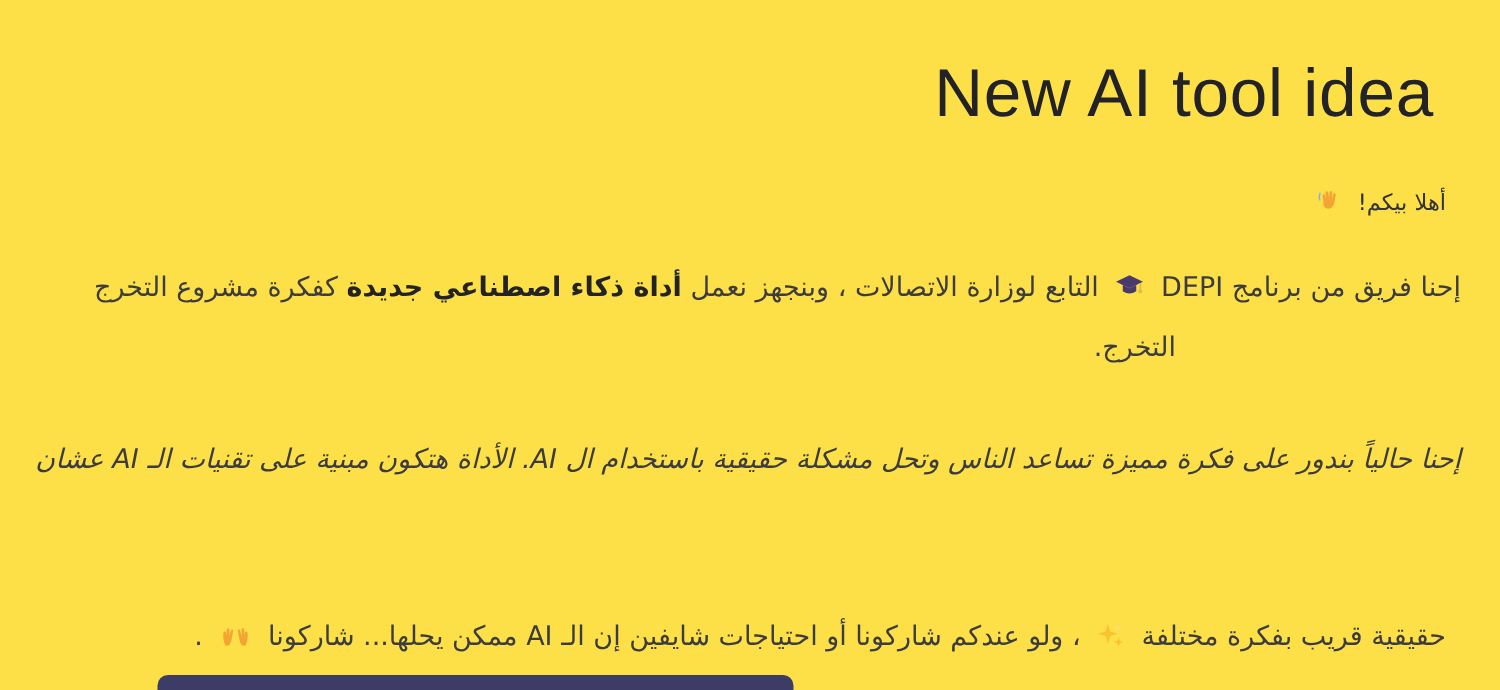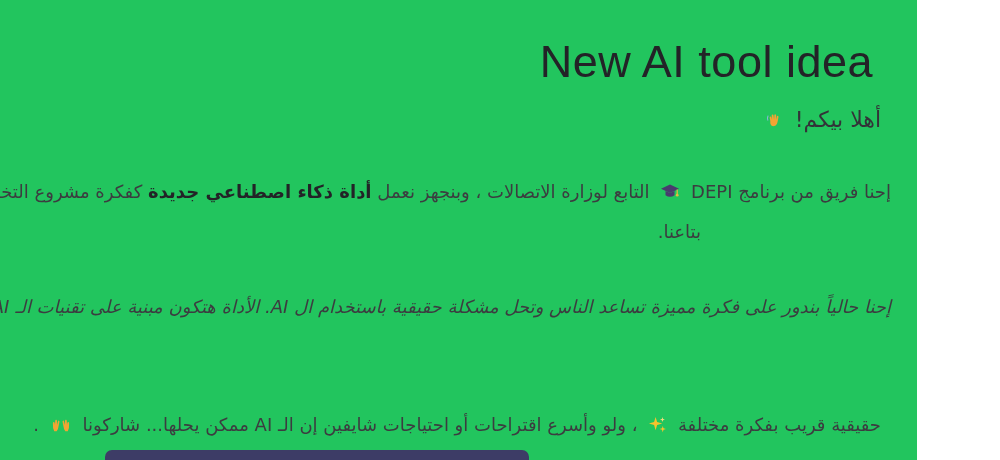--- a/index.html
+++ b/index.html
@@ -1,31 +1,31 @@
 <!DOCTYPE html>
 <html><head>
 <meta charset="utf-8">
 <style>
   html,body{margin:0;padding:0;background:#ffffff;}
   .screen{
-    position:relative;width:917px;height:460px;overflow:hidden;
-    background:#22c55e;
+    position:relative;width:1000px;height:460px;overflow:hidden;
+    background:#fde047;
     font-family:"DejaVu Sans","Liberation Sans",sans-serif;
     color:#3c3c40;
   }
   .title{
     position:absolute;top:36px;right:44px;margin:0;
     font-family:"Liberation Sans","DejaVu Sans",sans-serif;
     font-weight:400;font-size:45px;line-height:1.15;color:#232327;
     letter-spacing:0.5px;white-space:nowrap;direction:ltr;
   }
   .rtl{direction:rtl;text-align:right;}
   .greeting{
-    position:absolute;top:105px;right:36px;
-    font-size:22px;line-height:30px;white-space:nowrap;color:#333338;
+    position:absolute;top:120px;right:36px;
+    font-size:15px;line-height:30px;white-space:nowrap;color:#333338;
   }
   .para{position:absolute;left:26px;right:26px;}
   .para .pline{white-space:nowrap;line-height:40px;font-size:18px;}
   .p1{top:172px;}
   .p1 .cont-line{padding-right:190px;}
   .p2{top:288px;font-style:italic;}
   .p2 .pline{line-height:38px;}
   .p3{top:406px;right:36px;left:26px;}
   .p3 .pline{line-height:38px;}
   .bold-seg{font-weight:700;color:#232327;}
@@ -61,41 +61,41 @@
           <path d="M5.5 9 L5.5 13.2 Q10 16.2 14.5 13.2 L14.5 9 L10 11.1 Z" fill="#493a6e"></path>
           <path d="M17.2 7.6 L17.2 12.2" stroke="#e9b83d" stroke-width="1.2" fill="none"></path>
           <circle cx="17.2" cy="13.2" r="1.4" fill="#e9b83d"></circle>
         </svg>
       </span>
       <span>التابع لوزارة الاتصالات ، وبنجهز نعمل</span>
       <span class="bold-seg">أداة ذكاء اصطناعي جديدة</span>
       <span>كفكرة مشروع التخرج</span>
     </div>
     <div class="pline cont-line">
-      <span>بتاعنا.</span>
+      <span>التخرج.</span>
     </div>
   </div>
 
   <div class="para p2 rtl">
     <div class="pline">
       <span>إحنا حالياً بندور على فكرة مميزة تساعد الناس وتحل مشكلة حقيقية باستخدام ال AI. الأداة هتكون مبنية على تقنيات الـ AI عشان</span>
     </div>
   </div>
 
   <div class="para p3 rtl">
     <div class="pline">
       <span>حقيقية قريب بفكرة مختلفة</span>
       <span class="emoji">
         <svg width="19" height="19" viewBox="0 0 20 20">
           <path d="M8 2 L9.6 7.4 L15 9 L9.6 10.6 L8 16 L6.4 10.6 L1 9 L6.4 7.4 Z" fill="#f8c32c"></path>
           <path d="M15.5 11.5 L16.3 14 L18.8 14.8 L16.3 15.6 L15.5 18.1 L14.7 15.6 L12.2 14.8 L14.7 14 Z" fill="#f8c32c"></path>
           <path d="M15.2 2.2 L15.8 4.2 L17.8 4.8 L15.8 5.4 L15.2 7.4 L14.6 5.4 L12.6 4.8 L14.6 4.2 Z" fill="#fadd7d"></path>
         </svg>
       </span>
-      <span>، ولو وأسرع اقتراحات أو احتياجات شايفين إن الـ AI ممكن يحلها... شاركونا</span>
+      <span>، ولو عندكم شاركونا أو احتياجات شايفين إن الـ AI ممكن يحلها... شاركونا</span>
       <span class="emoji">
         <svg width="22" height="18" viewBox="0 0 24 20">
           <path d="M4.5 17 Q2.6 13 3.0 8.0 Q3.1 6.6 4.1 6.7 Q5 6.8 5.1 8.2 L5.3 10 L5.6 5.4 Q5.7 4.2 6.6 4.3 Q7.5 4.4 7.5 5.6 L7.6 10 L8.6 6 Q8.9 4.9 9.7 5.2 Q10.5 5.5 10.2 6.7 L9.3 11.5 Q9.0 15 7.2 17 Z" fill="#f3a433"></path>
           <path d="M19.5 17 Q21.4 13 21.0 8.0 Q20.9 6.6 19.9 6.7 Q19 6.8 18.9 8.2 L18.7 10 L18.4 5.4 Q18.3 4.2 17.4 4.3 Q16.5 4.4 16.5 5.6 L16.4 10 L15.4 6 Q15.1 4.9 14.3 5.2 Q13.5 5.5 13.8 6.7 L14.7 11.5 Q15.0 15 16.8 17 Z" fill="#f3a433"></path>
         </svg>
       </span>
       <span>.</span>
     </div>
   </div>
 

